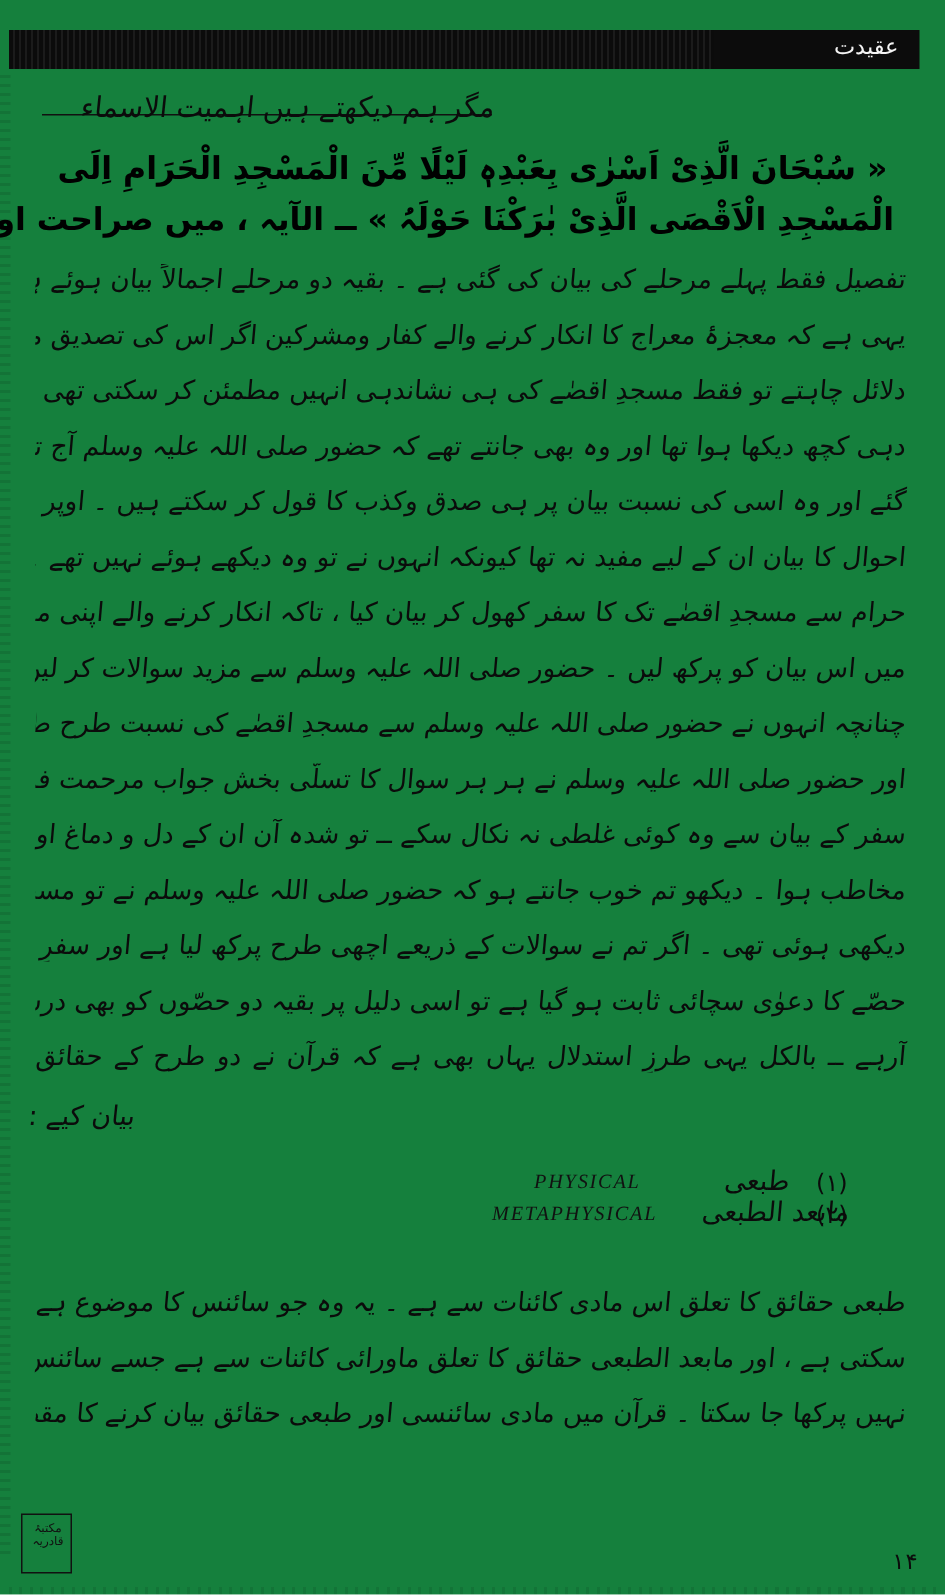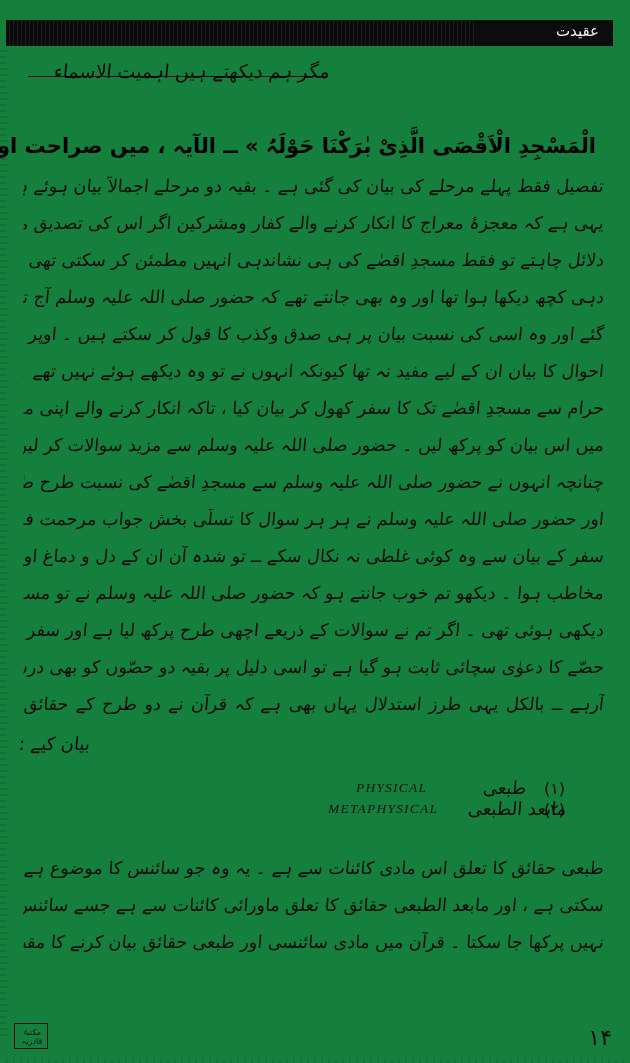--- a/index.html
+++ b/index.html
@@ -146,43 +146,43 @@
     font-size: 16px;
     color: #0b0b0b;
   }
 
   
   .footer-stamp {
     position: absolute;
     left: 14px;
     bottom: 14px;
     width: 34px;
-    height: 26px;
+    height: 40px;
     border: 1.4px solid #111;
     box-sizing: border-box;
   }
   .footer-stamp span {
     position: absolute;
     left: 2px;
     top: 4px;
     width: 30px;
     text-align: center;
     direction: rtl;
     font-family: "DejaVu Sans", sans-serif;
     font-size: 8px;
     line-height: 9px;
     color: #111;
   }
   .page-number {
     position: absolute;
     right: 18px;
     bottom: 12px;
     direction: rtl;
-    font-family: Liberation Serif, serif;
-    font-size: 22px;
+    font-family: Liberation Mono, monospace;
+    font-size: 15px;
     color: #0b0b0b;
   }
 
   
   .edge-noise-left {
     position: absolute;
     left: 0; top: 46px;
     width: 7px; height: 990px;
     background: repeating-linear-gradient(0deg,
       rgba(0,0,0,0.10) 0px, rgba(0,0,0,0.10) 2px,
@@ -206,20 +206,21 @@
     <div class="top-bar-dither"></div>
     <div class="header-reverse-label">عقیدت</div>
   </div>
 
   <div class="edge-noise-left"></div>
   <div class="edge-noise-bottom"></div>
 
   <div class="head-rule"></div>
   <div class="line handwrite l-head">مگر ہم دیکھتے ہیں اہمیت الاسماء</div>
 
+  <div class="verse v1">« سُبْحَانَ الَّذِیْ اَسْرٰی بِعَبْدِہٖ لَیْلًا مِّنَ الْمَسْجِدِ الْحَرَامِ اِلَی</div>
   <div class="verse v2">الْمَسْجِدِ الْاَقْصَی الَّذِیْ بٰرَکْنَا حَوْلَہُ »  ــ  الآیہ  ،  میں صراحت اور</div>
 
   <div class="body-line" style="top:176px;">تفصیل فقط پہلے مرحلے کی بیان کی گئی ہے ۔ بقیہ دو مرحلے اجمالاً بیان ہوئے ہیں۔ اس کی وجہ فقط</div>
   <div class="body-line" style="top:213px;">یہی ہے کہ معجزۂ معراج کا انکار کرنے والے کفار ومشرکین اگر اس کی تصدیق میں شہادت</div>
   <div class="body-line" style="top:250px;">دلائل چاہتے تو فقط مسجدِ اقصٰے کی ہی نشاندہی انہیں مطمئن کر سکتی تھی کیونکہ انہوں نے صرف</div>
   <div class="body-line" style="top:287px;">دہی کچھ دیکھا ہوا تھا اور وہ بھی جانتے تھے کہ حضور صلی اللہ علیہ وسلم آج تک وہاں نہیں</div>
   <div class="body-line" style="top:324px;">گئے اور وہ اسی کی نسبت بیان پر ہی صدق وکذب کا قول کر سکتے ہیں ۔ اوپر کے عالموں کے</div>
   <div class="body-line" style="top:361px;">احوال کا بیان ان کے لیے مفید نہ تھا کیونکہ انہوں نے تو وہ دیکھے ہوئے نہیں تھے ۔ قرآن مجید نے مسجدِ</div>
   <div class="body-line" style="top:398px;">حرام سے مسجدِ اقصٰے تک کا سفر کھول کر بیان کیا ، تاکہ انکار کرنے والے اپنی معلومات کی روشنی</div>
   <div class="body-line" style="top:435px;">میں اس بیان کو پرکھ لیں ۔ حضور صلی اللہ علیہ وسلم سے مزید سوالات کر لیں ۔ اچھی طرح تسلّی کر لیں</div>

